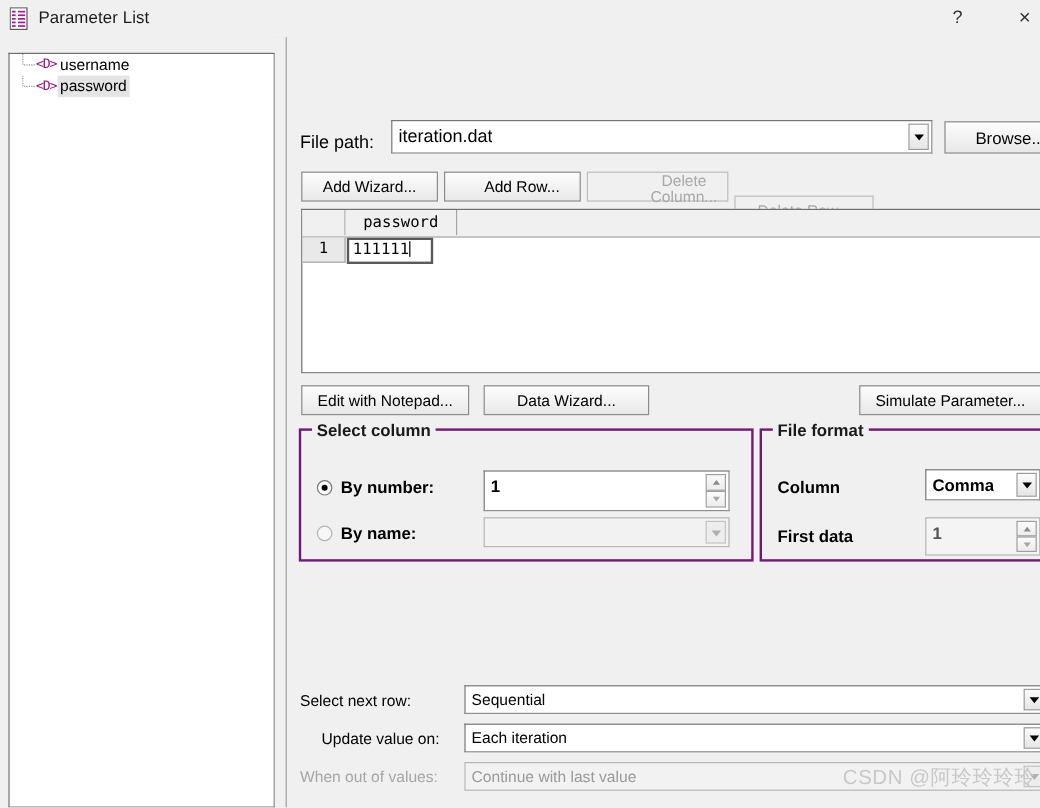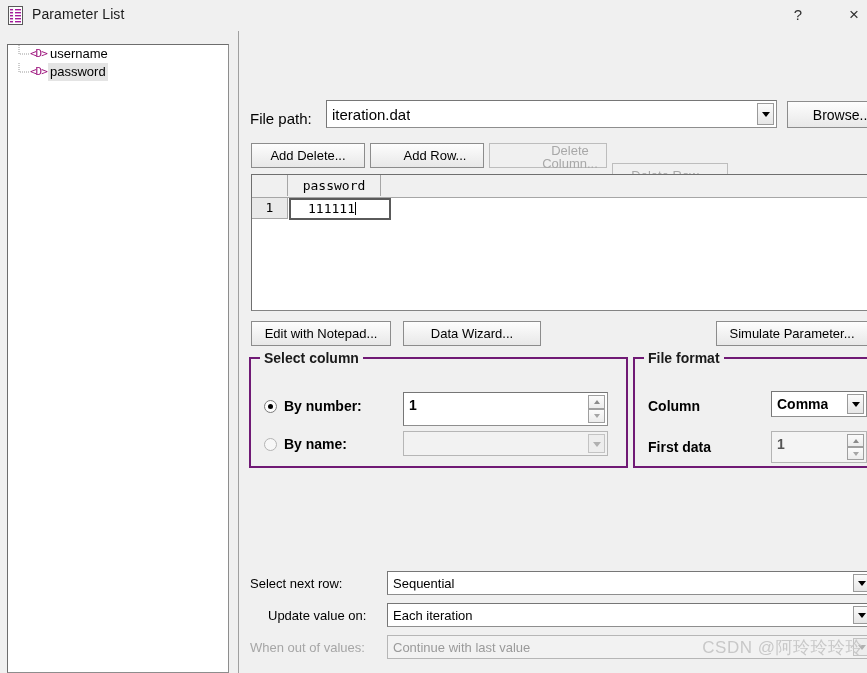--- a/index.html
+++ b/index.html
@@ -253,28 +253,28 @@
     border-right: 1px solid #a6a6a6;
     border-bottom: 1px solid #a6a6a6;
     box-sizing: border-box;
     font-family: "DejaVu Sans Mono", monospace;
     font-size: 13px;
     text-align: center;
     line-height: 20px;
   }
   .grid-row .editcell {
     position: absolute; left: 37px; top: 0;
-    width: 102px; height: 22px;
+    width: 72px; height: 22px;
     background: #ffffff;
     border: 2px solid #5a5a5a;
     box-sizing: border-box;
     font-family: "DejaVu Sans Mono", monospace;
     font-size: 13px;
     line-height: 18px;
-    padding-left: 17px;
+    padding-left: 3px;
     white-space: nowrap;
   }
   .caret {
     display: inline-block;
     width: 1px; height: 13px;
     background: #000;
     vertical-align: -2px;
   }
 
   
@@ -439,21 +439,21 @@
   <div class="rightpane">
 
 
     <span class="fpath-label">File path:</span>
     <div class="combo fpath-combo">
       <span class="cval">iteration.dat</span>
       <span class="arrowbtn"></span>
     </div>
     <button class="btn browse-btn">Browse...</button>
 
-    <button class="btn b-addcol">Add Delete...</button>
+    <button class="btn b-addcol">Add Wizard...</button>
     <button class="btn b-addrow">Add Row...</button>
     <button class="btn b-delcol disabled">Delete Column...</button>
     <button class="btn b-delrow disabled">Delete Row...</button>
 
     <div class="grid">
       <div class="grid-head">
         <span class="corner"></span>
         <span class="hcell">password</span>
         <span class="hfill"></span>
       </div>

